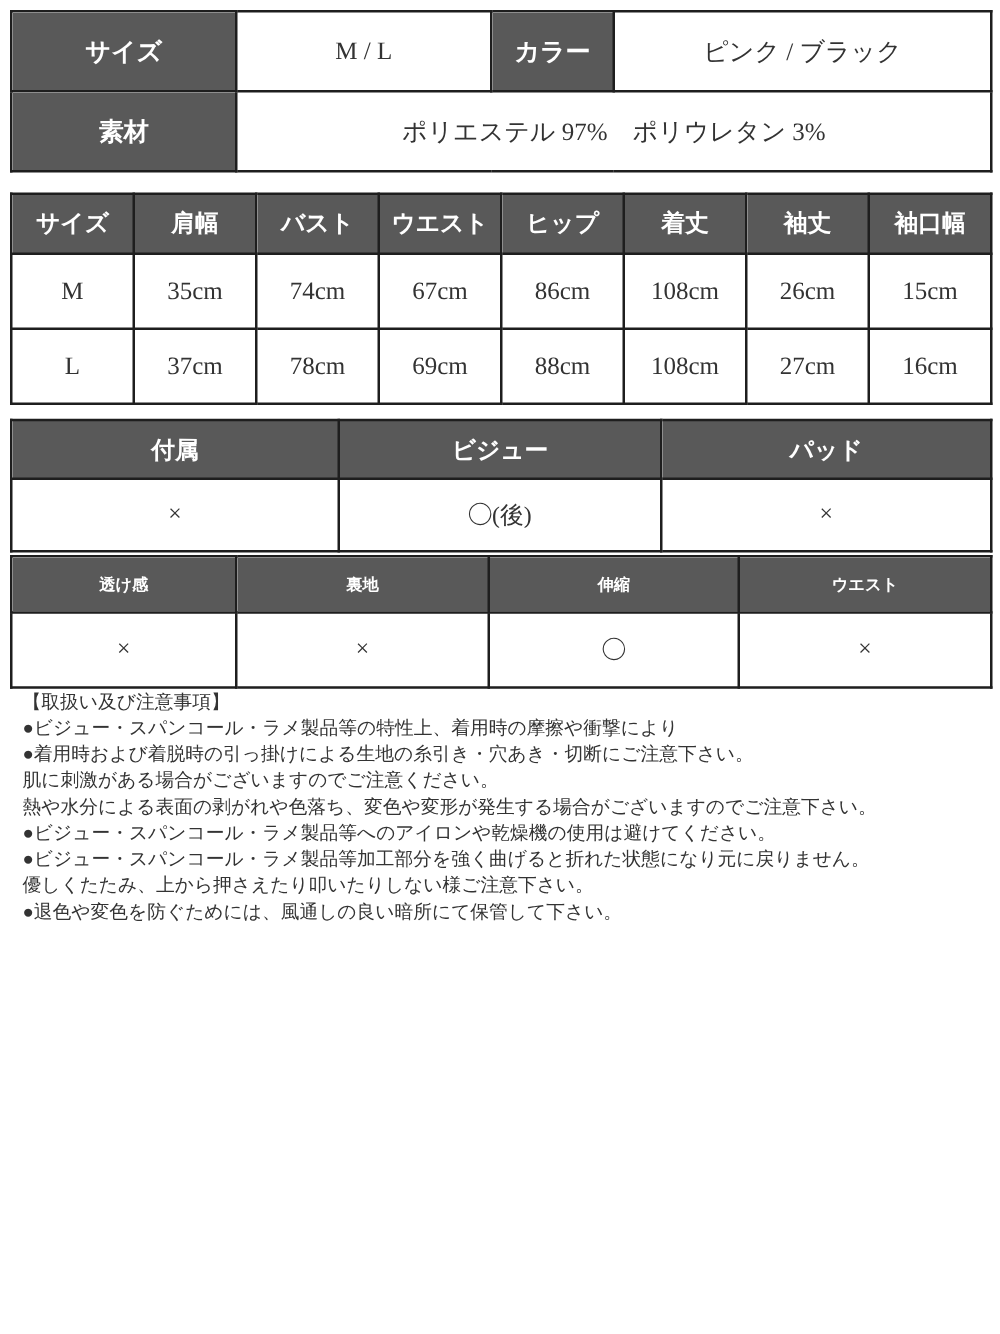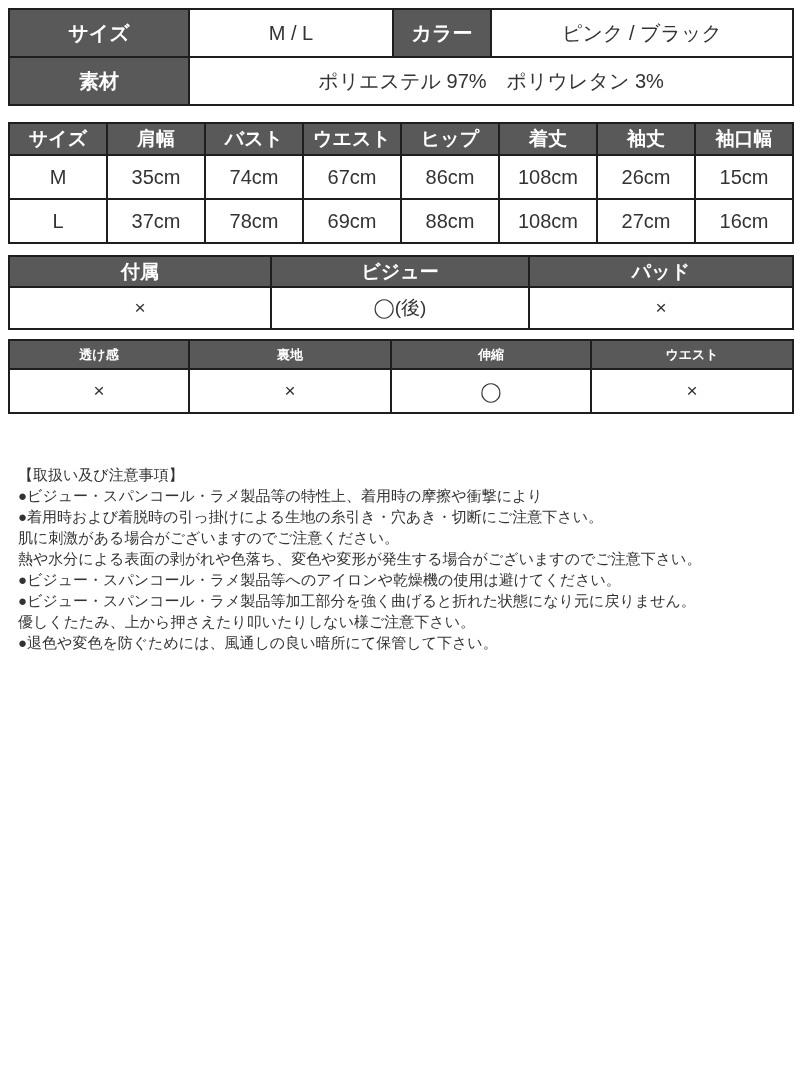--- a/index.html
+++ b/index.html
@@ -19,47 +19,47 @@
   .page{padding:8px;box-sizing:border-box;}
   table{
     border-collapse:collapse;
     table-layout:fixed;
     width:784px;
   }
   td,th{
     border:2px solid var(--border);
     text-align:center;
     vertical-align:middle;
-    padding:0;
+    padding:8px;
     overflow:hidden;
     white-space:nowrap;
+    font-family:Liberation Serif, serif;
   }
   .hd{
     background:var(--header-bg);
     color:var(--header-text);
     font-weight:bold;
   }
   
   .t1{margin-bottom:16px;}
   .t1 td{height:46px;font-size:20px;}
   
   .t2{margin-bottom:11px;}
   .t2 .hrow td{height:30px;font-size:19px;}
   .t2 .drow td{height:42px;font-size:20px;}
   
-  .t3{margin-bottom:9px;}
+  .t3{margin-bottom:2px;}
   .t3 .hrow td{height:29px;font-size:19px;}
   .t3 .drow td{height:40px;font-size:19px;}
   
   .t4{margin-bottom:0;}
   .t4 .hrow td{height:27px;font-size:13px;}
   .t4 .drow td{height:42px;font-size:19px;}
   
   .notes{
-    margin-top:50px;
     padding-left:10px;
     font-size:15px;
     line-height:21px;
     color:var(--body-text);
   }
   .notes div{white-space:nowrap;}
 </style>
 </head>
 <body>
 

